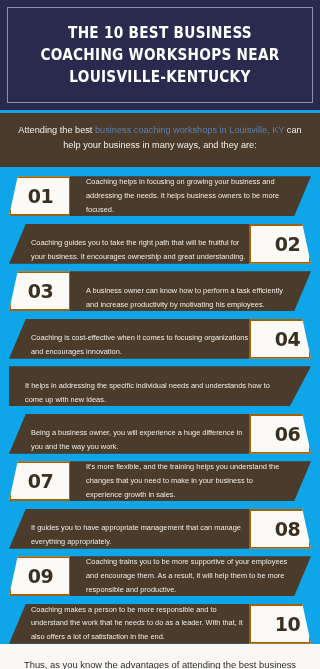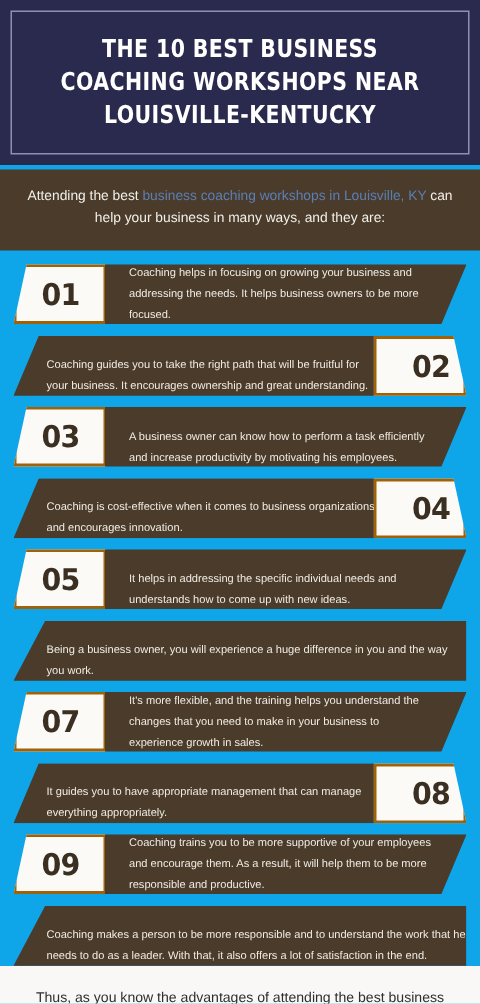--- a/index.html
+++ b/index.html
@@ -188,38 +188,38 @@
       <div class="row left">
         <div class="badge">
           <span class="badge-num">03</span>
         </div>
         <div class="body">
           <span class="body-text">A business owner can know how to perform a task efficiently and increase productivity by motivating his employees.</span>
         </div>
       </div>
       <div class="row right">
         <div class="body">
-          <span class="body-text">Coaching is cost-effective when it comes to business organizations and encourages innovation.</span>
+          <span class="body-text">Coaching is cost-effective when it comes to focusing organizations and encourages innovation.</span>
         </div>
         <div class="badge">
           <span class="badge-num">04</span>
         </div>
       </div>
       <div class="row left">
-        <div class="badge">
-          <span class="badge-num">05</span>
-        </div>
         <div class="body">
           <span class="body-text">It helps in addressing the specific individual needs and understands how to come up with new ideas.</span>
         </div>
       </div>
       <div class="row right">
         <div class="body">
           <span class="body-text">Being a business owner, you will experience a huge difference in you and the way you work.</span>
         </div>
+        <div class="badge">
+          <span class="badge-num">06</span>
+        </div>
       </div>
       <div class="row left">
         <div class="badge">
           <span class="badge-num">07</span>
         </div>
         <div class="body">
           <span class="body-text">It's more flexible, and the training helps you understand the changes that you need to make in your business to experience growth in sales.</span>
         </div>
       </div>
       <div class="row right">
@@ -234,20 +234,23 @@
         <div class="badge">
           <span class="badge-num">09</span>
         </div>
         <div class="body">
           <span class="body-text">Coaching trains you to be more supportive of your employees and encourage them. As a result, it will help them to be more responsible and productive.</span>
         </div>
       </div>
       <div class="row right">
         <div class="body">
           <span class="body-text">Coaching makes a person to be more responsible and to understand the work that he needs to do as a leader. With that, it also offers a lot of satisfaction in the end.</span>
+        </div>
+        <div class="badge">
+          <span class="badge-num">10</span>
         </div>
       </div>
     </div>
 
   <div class="closing">
     <div class="closing-text">Thus, as you know the advantages of attending the best business coaching workshops, make sure that you attend it once.</div>
   </div>
 
 </div>
 

